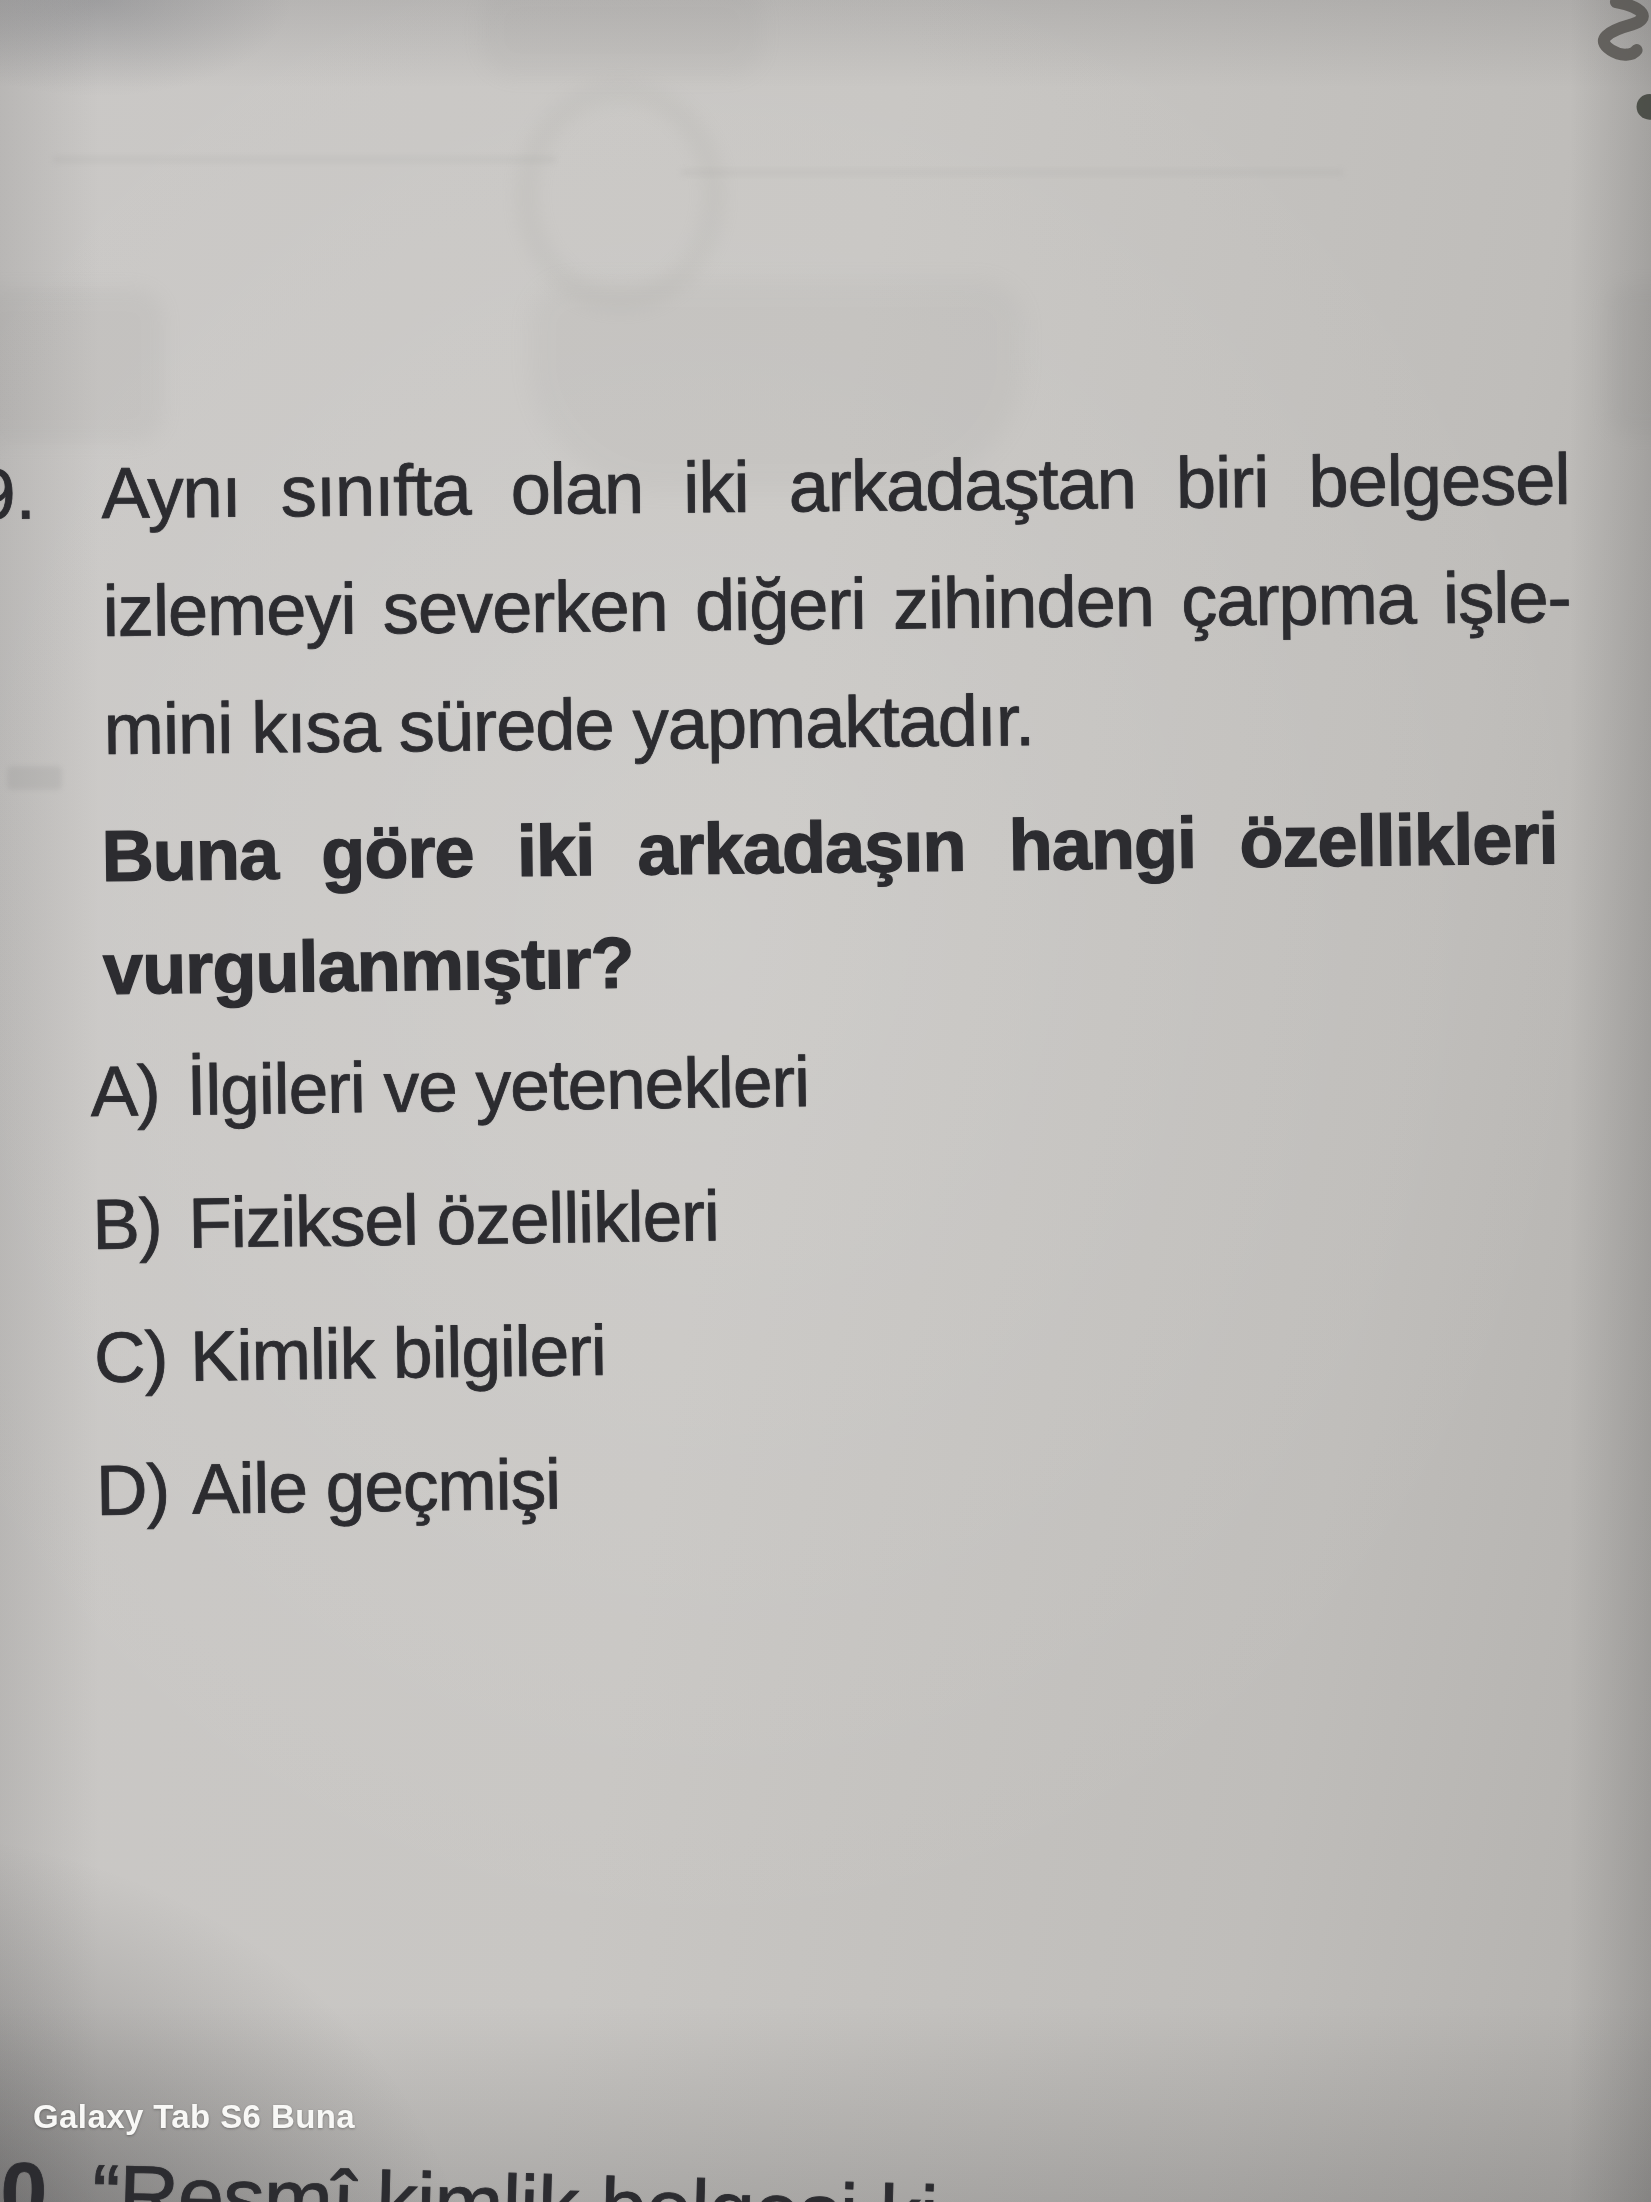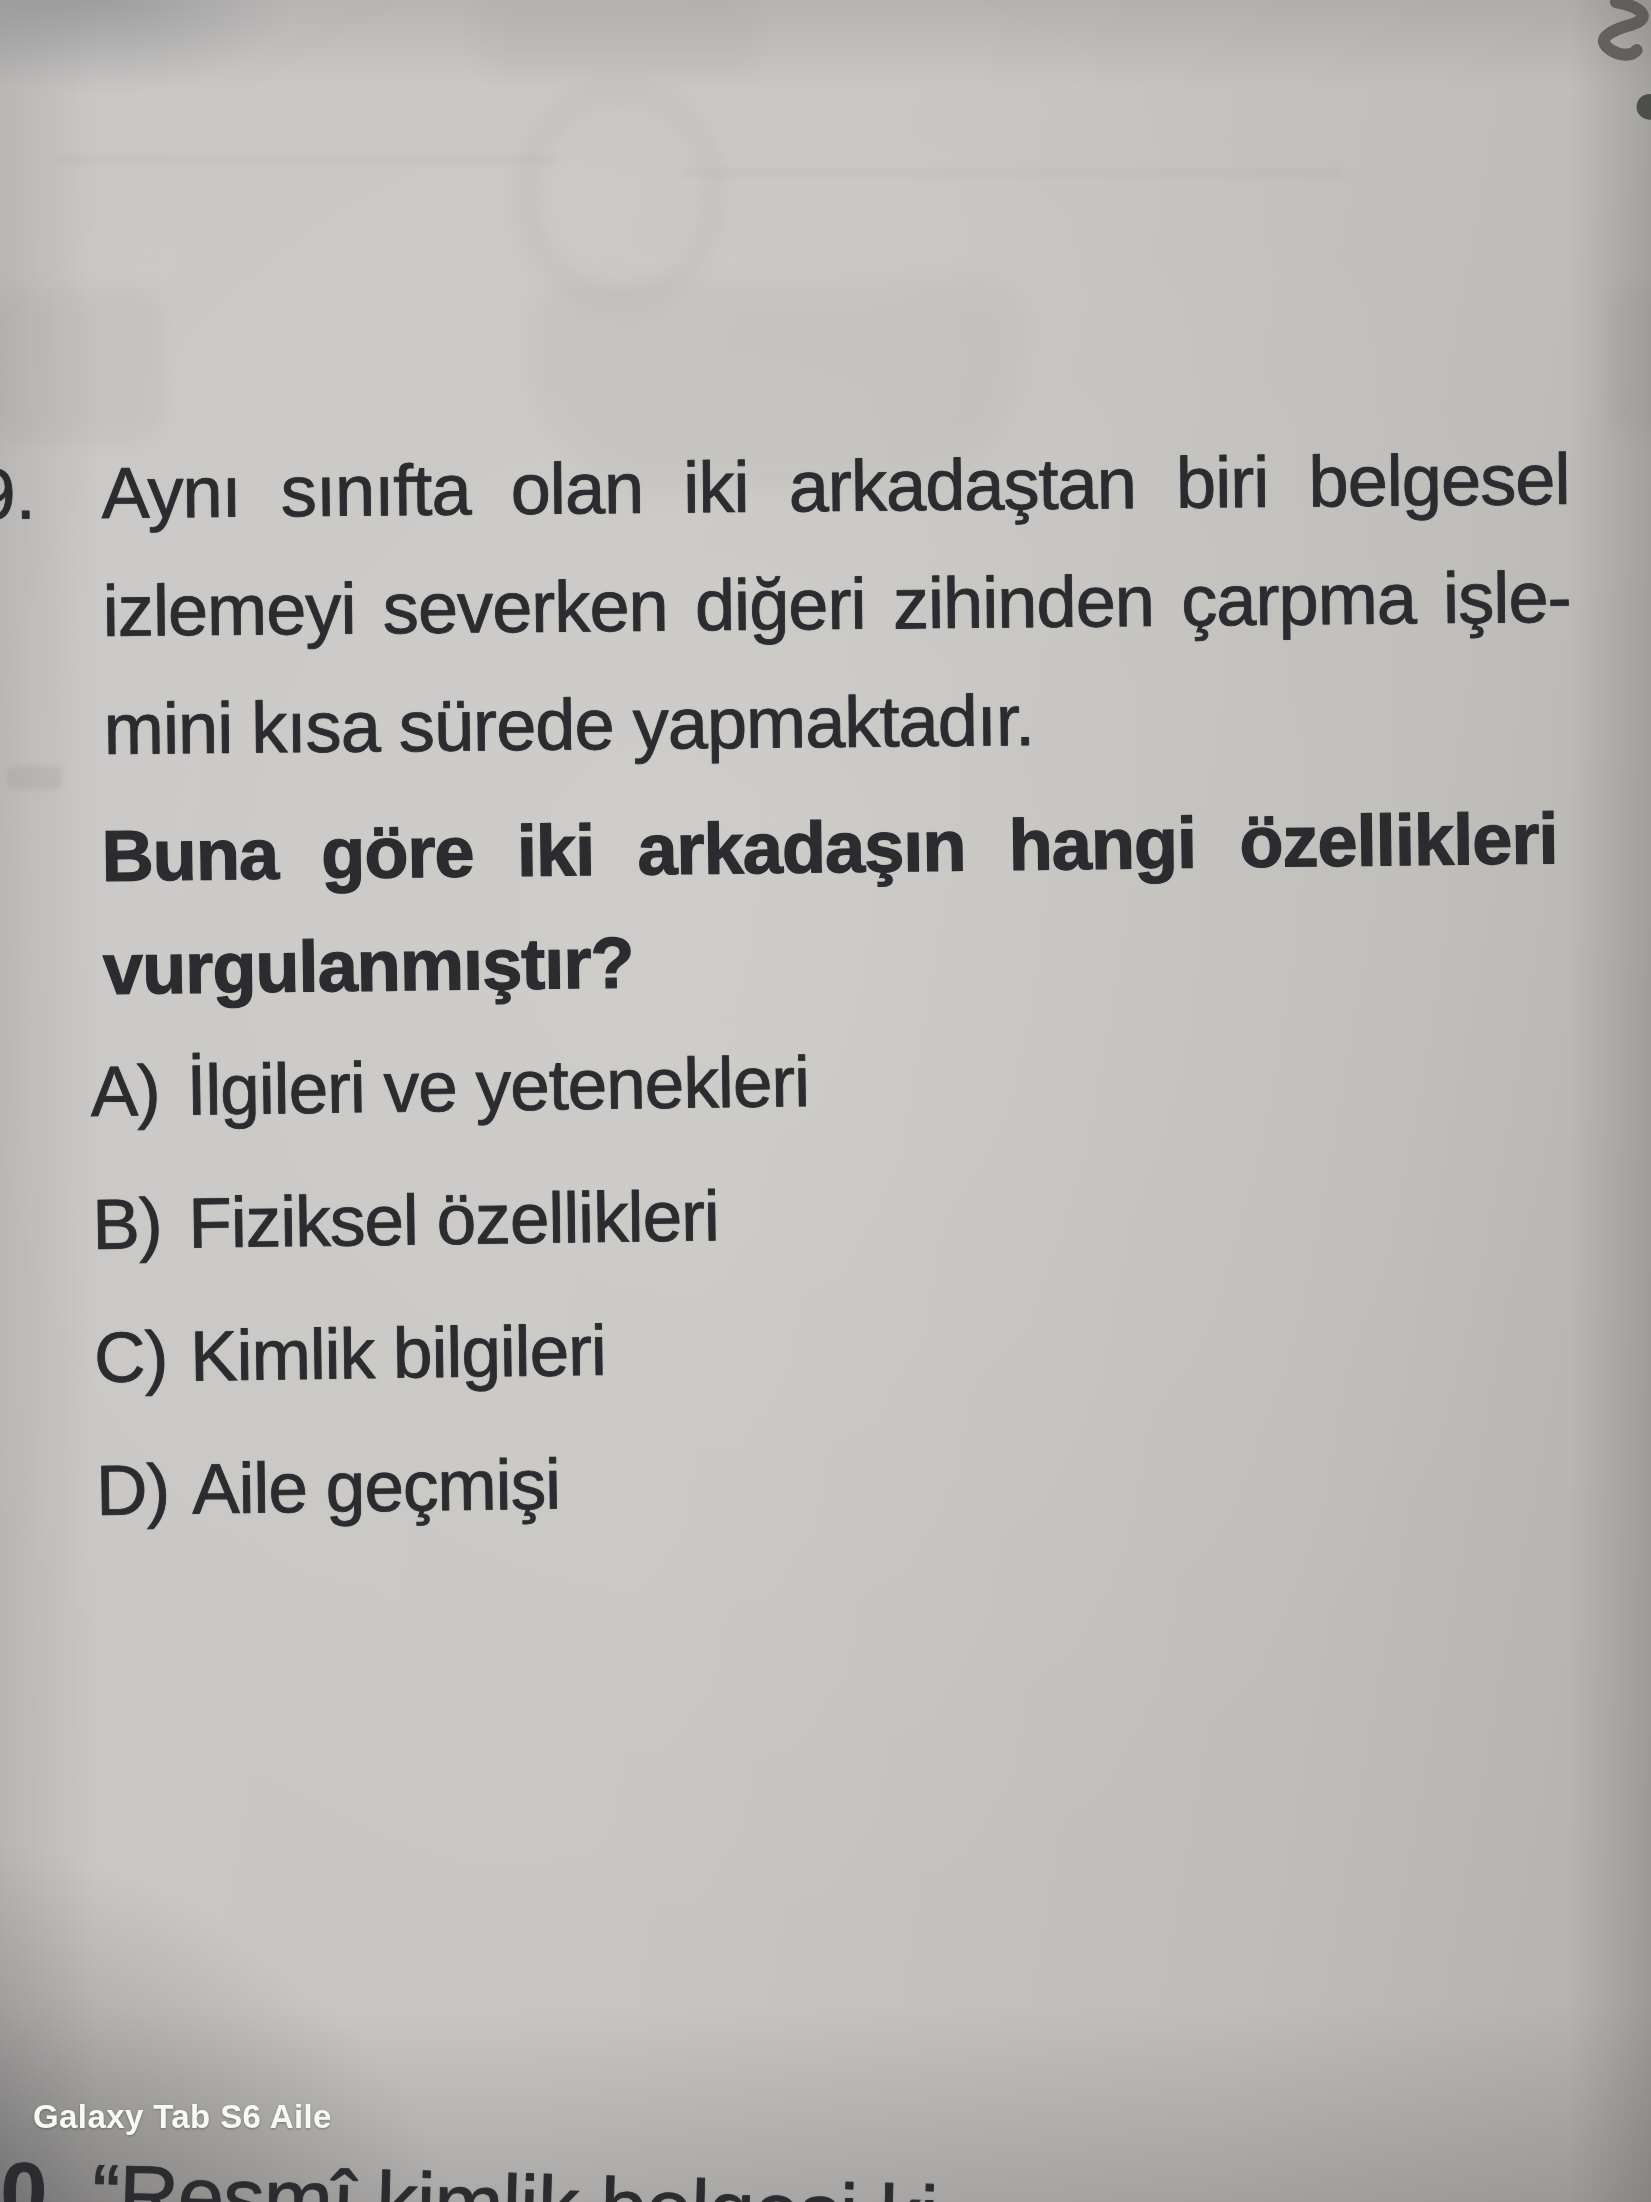--- a/index.html
+++ b/index.html
@@ -115,21 +115,21 @@
   <div class="opt-row">
     <span class="opt-label">C)</span>
     <span>Kimlik bilgileri</span>
   </div>
   <div class="opt-row">
     <span class="opt-label">D)</span>
     <span>Aile geçmişi</span>
   </div>
 </div>
 
-<div class="watermark">Galaxy Tab S6 Aile</div>
+<div class="watermark">Galaxy Tab S6 Buna</div>
 
 <div class="next-q ink thick">
   <span class="num">0.</span><span>“Resmî kimlik belgesi ki</span>
 </div>
 
 <svg class="pen" viewBox="1800 0 120 160" aria-hidden="true">
   <path d="M 1878 2 C 1912 8 1918 22 1897 28 C 1868 36 1854 46 1872 58 C 1884 66 1898 64 1902 58" fill="none" stroke="#514f4b" stroke-width="14" stroke-linecap="round" opacity="0.8"></path>
   <circle cx="1917" cy="124" r="15" fill="#3d413a" opacity="0.85"></circle>
 </svg>
 

